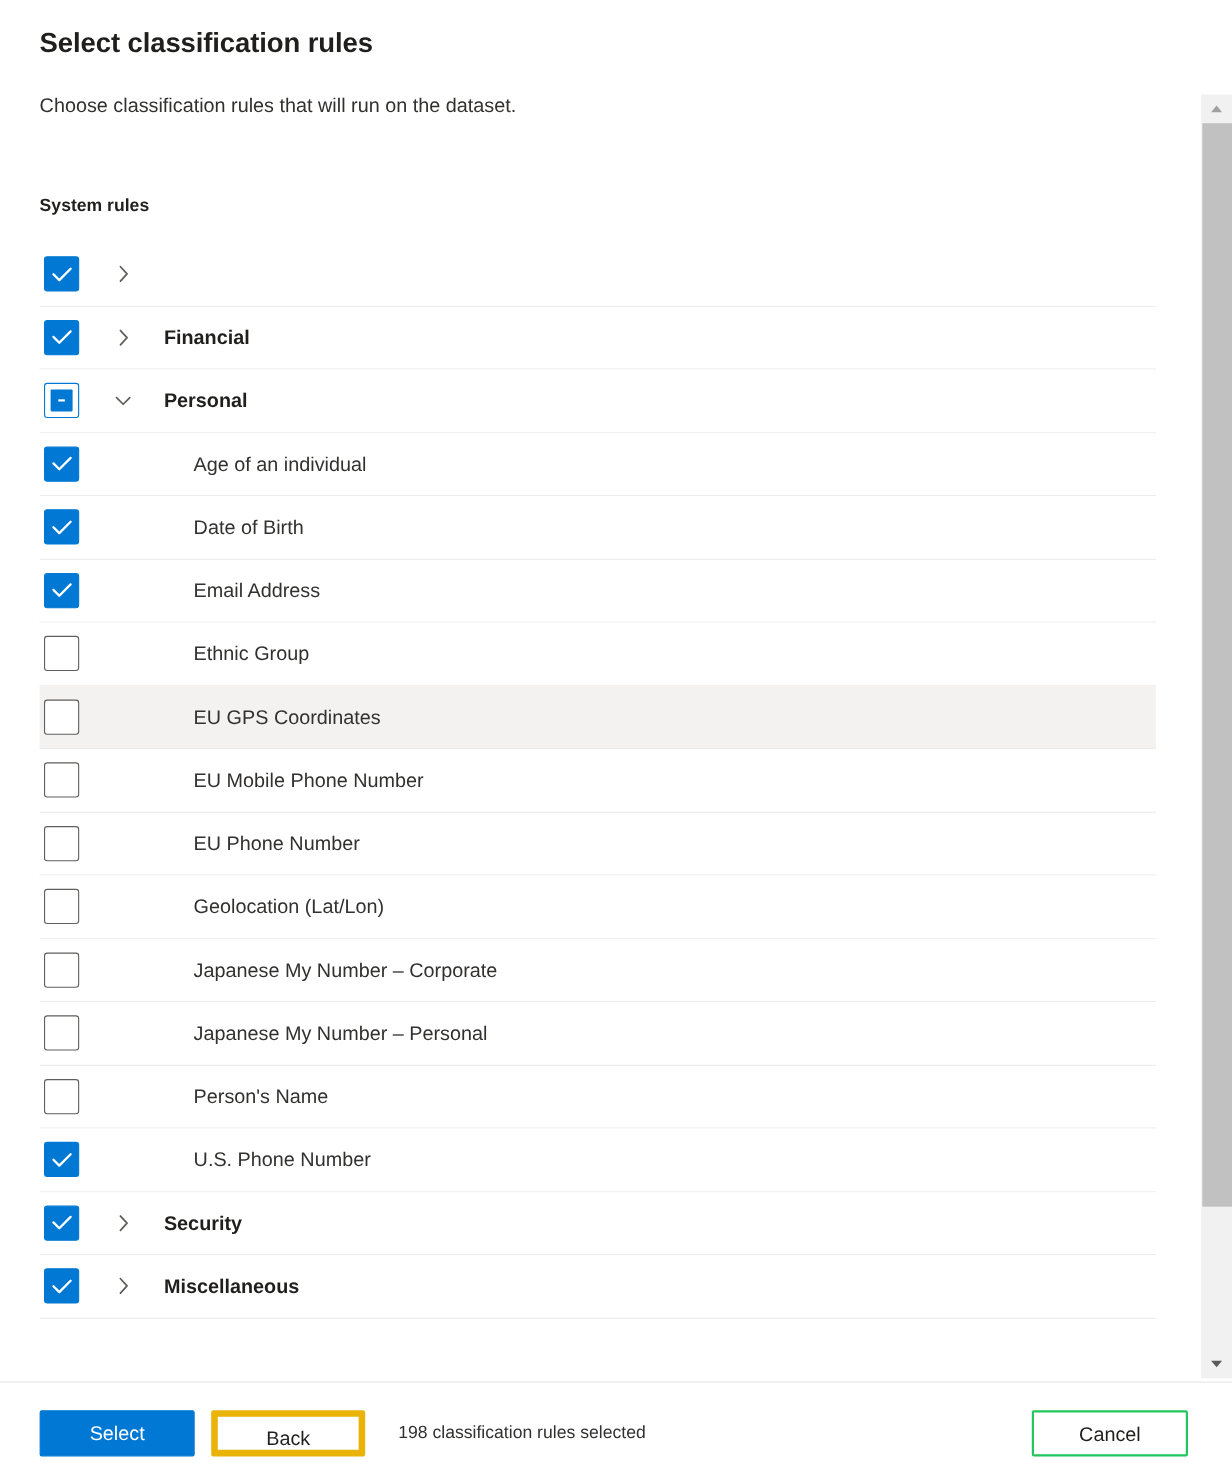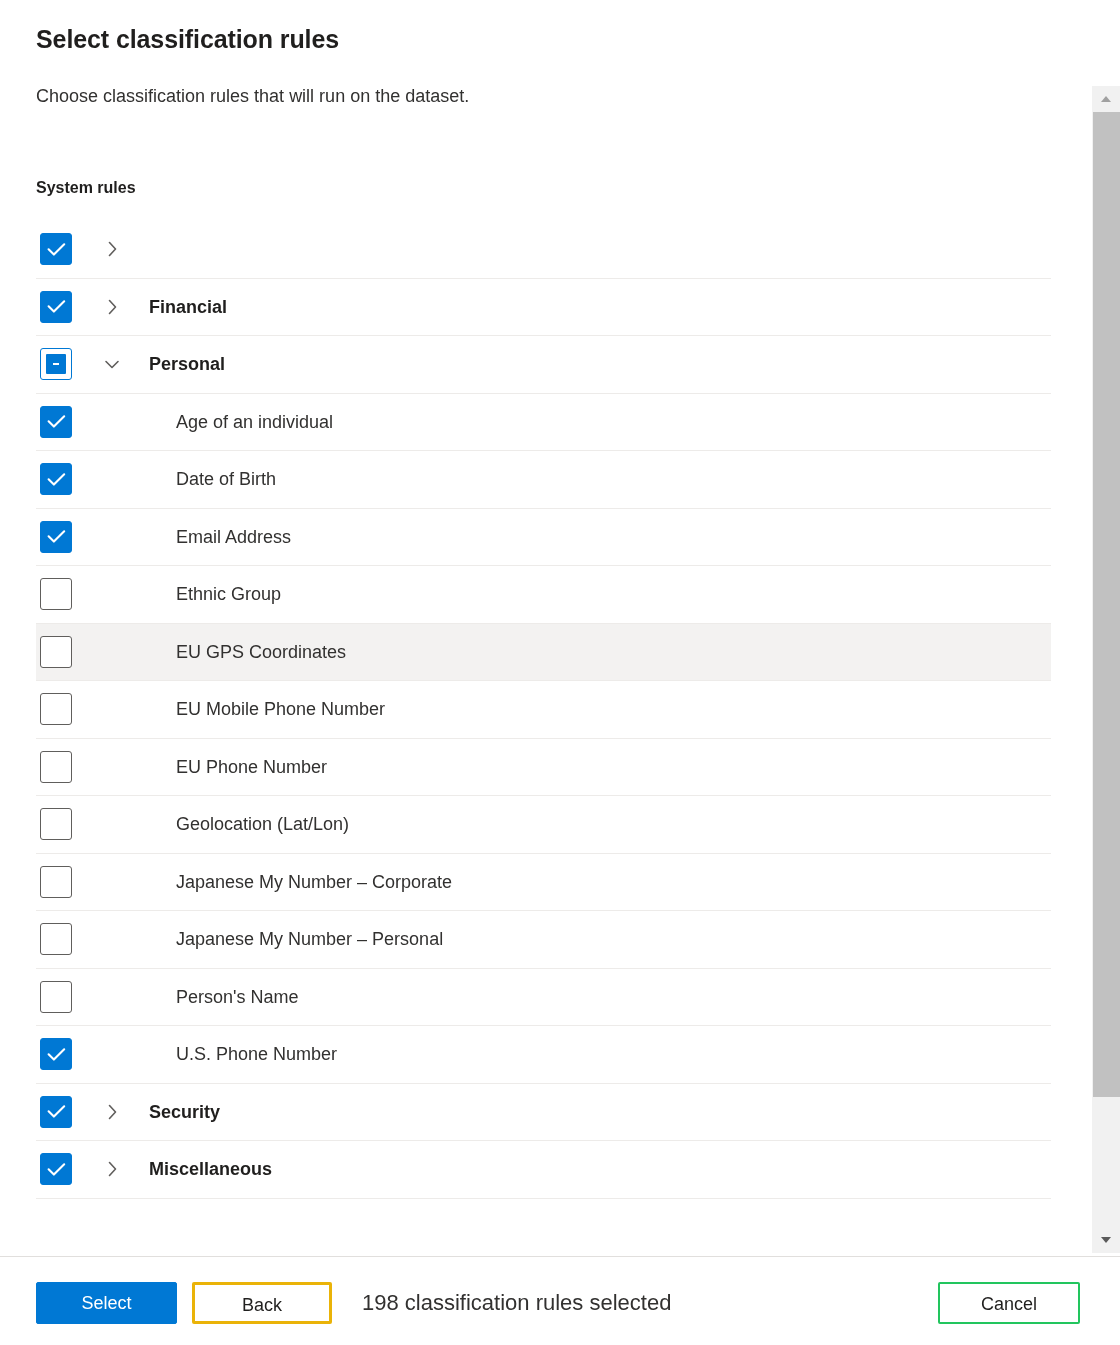--- a/index.html
+++ b/index.html
@@ -228,37 +228,37 @@
     left: 36px;
     width: 141px;
     background: #0078d4;
     border: 1px solid #0078d4;
     color: #ffffff;
   }
   .btn-back {
     left: 192px;
     width: 140px;
     background: #ffffff;
-    border: 3px solid #eab308;
+    border: 6px solid #eab308;
     color: #201f1e;
   }
   .btn-cancel {
     left: 938px;
     width: 142px;
     background: #ffffff;
     border: 2px solid #22c55e;
     color: #201f1e;
   }
   .selected-count {
     position: absolute;
     left: 362px;
     top: 25px;
     height: 42px;
     line-height: 42px;
-    font-size: 22px;
+    font-size: 16px;
     color: #323130;
   }
 
   .bottom-bar {
     position: absolute;
     left: 0;
     top: 1338px;
     width: 1120px;
     height: 7px;
     background: #3b3a39;

